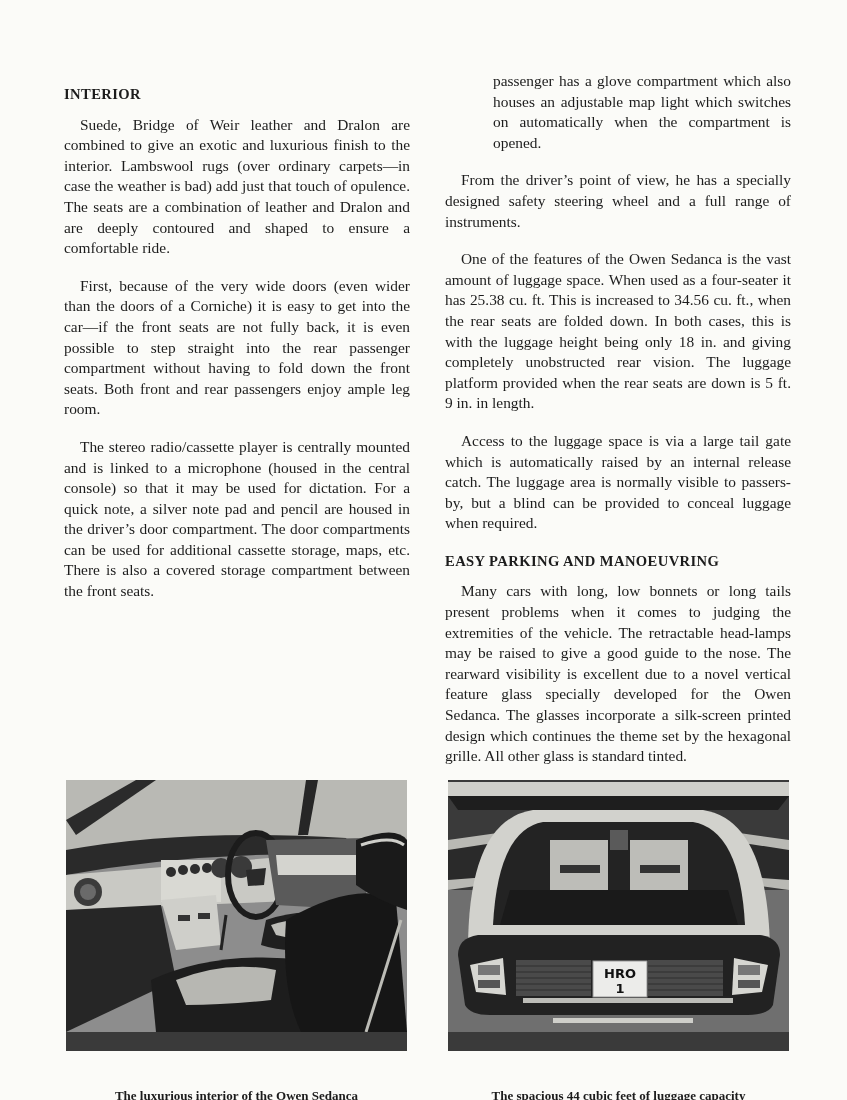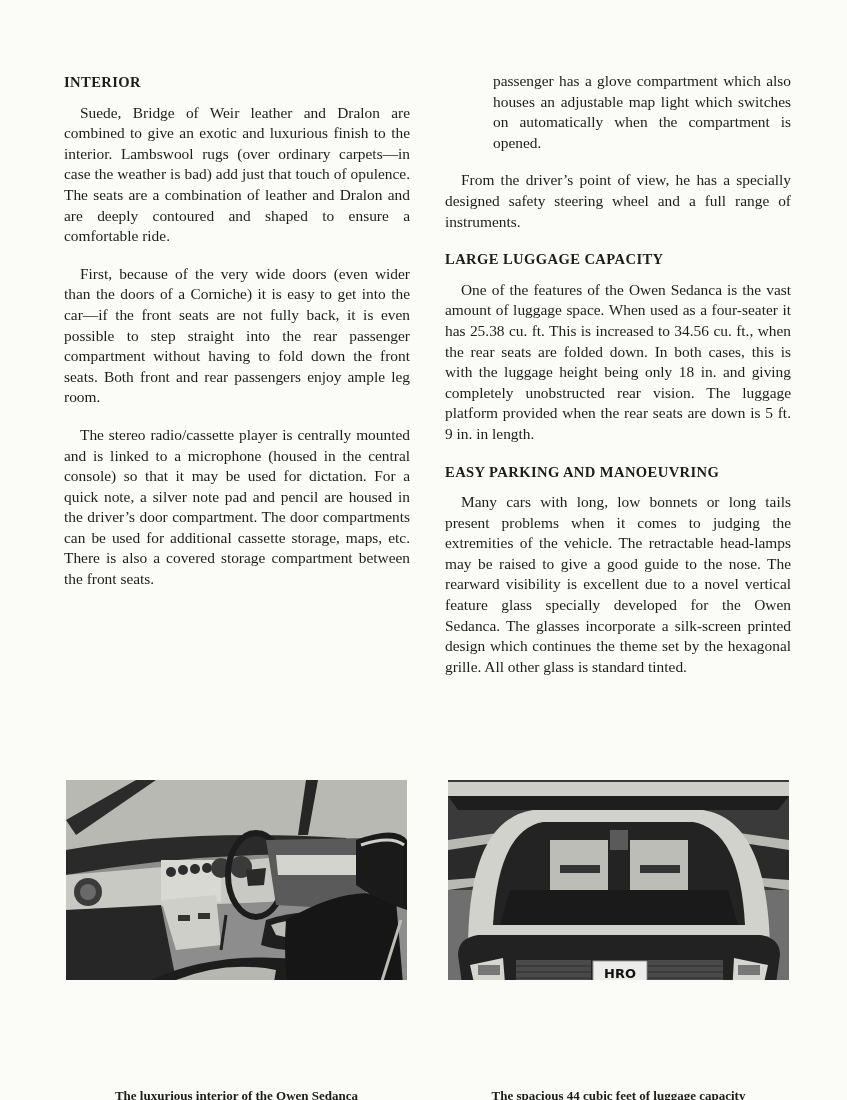--- a/index.html
+++ b/index.html
@@ -11,36 +11,36 @@
     font-family: "Liberation Serif", "DejaVu Serif", serif;
     color: #1c1c1c;
   }
   .col {
     position: absolute;
     width: 346px;
     font-size: 15.4px;
     line-height: 20.6px;
     text-align: justify;
   }
-  .col-left { left: 64px; top: 72px; }
+  .col-left { left: 64px; top: 84px; }
   .col-right { left: 445px; top: 71px; }
   .heading {
     font-weight: bold;
     font-size: 14.6px;
     letter-spacing: 0.4px;
     margin: 0 0 10px 0;
     text-align: left;
   }
   .col-right .heading { margin-top: 2px; margin-bottom: 10px; }
   p { margin: 0 0 17px 0; text-indent: 16px; }
   p.cont { text-indent: 0; margin-left: 48px; }
   .photo {
     position: absolute;
     top: 780px;
-    height: 200px;
+    height: 271px;
     overflow: hidden;
     background: #3a3a3a;
   }
   .photo-left { left: 66px; width: 341px; }
   .photo-right { left: 448px; width: 341px; }
   .caption {
     position: absolute;
     top: 1088px;
     font-weight: bold;
     font-size: 13px;
@@ -56,22 +56,22 @@
 <div class="col col-left">
   <div class="heading">INTERIOR</div>
   <p>Suede, Bridge of Weir leather and Dralon are combined to give an exotic and luxurious finish to the interior. Lambswool rugs (over ordinary carpets—in case the weather is bad) add just that touch of opulence. The seats are a combination of leather and Dralon and are deeply contoured and shaped to ensure a comfortable ride.</p>
   <p>First, because of the very wide doors (even wider than the doors of a Corniche) it is easy to get into the car—if the front seats are not fully back, it is even possible to step straight into the rear passenger compartment without having to fold down the front seats. Both front and rear passengers enjoy ample leg room.</p>
   <p>The stereo radio/cassette player is centrally mounted and is linked to a microphone (housed in the central console) so that it may be used for dictation. For a quick note, a silver note pad and pencil are housed in the driver’s door compartment. The door compartments can be used for additional cassette storage, maps, etc. There is also a covered storage compartment between the front seats.</p>
 </div>
 
 <div class="col col-right">
   <p class="cont">passenger has a glove compartment which also houses an adjustable map light which switches on automatically when the compartment is opened.</p>
   <p>From the driver’s point of view, he has a specially designed safety steering wheel and a full range of instruments.</p>
-  <div class="heading">LARGE LUGGAGE CAPACITY</div>
   <p>One of the features of the Owen Sedanca is the vast amount of luggage space. When used as a four-seater it has 25.38 cu. ft. This is increased to 34.56 cu. ft., when the rear seats are folded down. In both cases, this is with the luggage height being only 18 in. and giving completely unobstructed rear vision. The luggage platform provided when the rear seats are down is 5 ft. 9 in. in length.</p>
+  <p>Access to the luggage space is via a large tail gate which is automatically raised by an internal release catch. The luggage area is normally visible to passers-by, but a blind can be provided to conceal luggage when required.</p>
   <div class="heading">EASY PARKING AND MANOEUVRING</div>
   <p>Many cars with long, low bonnets or long tails present problems when it comes to judging the extremities of the vehicle. The retractable head-lamps may be raised to give a good guide to the nose. The rearward visibility is excellent due to a novel vertical feature glass specially developed for the Owen Sedanca. The glasses incorporate a silk-screen printed design which continues the theme set by the hexagonal grille. All other glass is standard tinted.</p>
 </div>
 
 <div class="photo photo-left">
   <svg width="341" height="252" viewBox="0 0 341 252">
     <rect x="0" y="0" width="341" height="252" fill="#8d8d8d"></rect>
 
     <polygon points="0,0 341,0 341,60 0,70" fill="#b9b9b4"></polygon>
     <polygon points="0,40 70,0 90,0 10,55" fill="#2b2b2b"></polygon>

